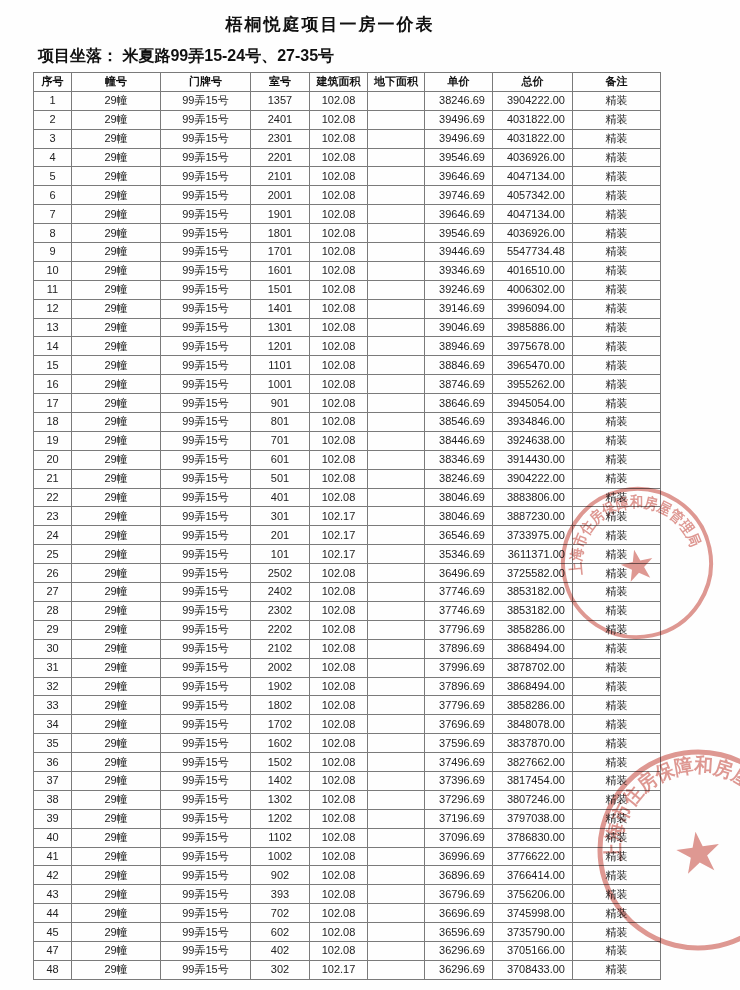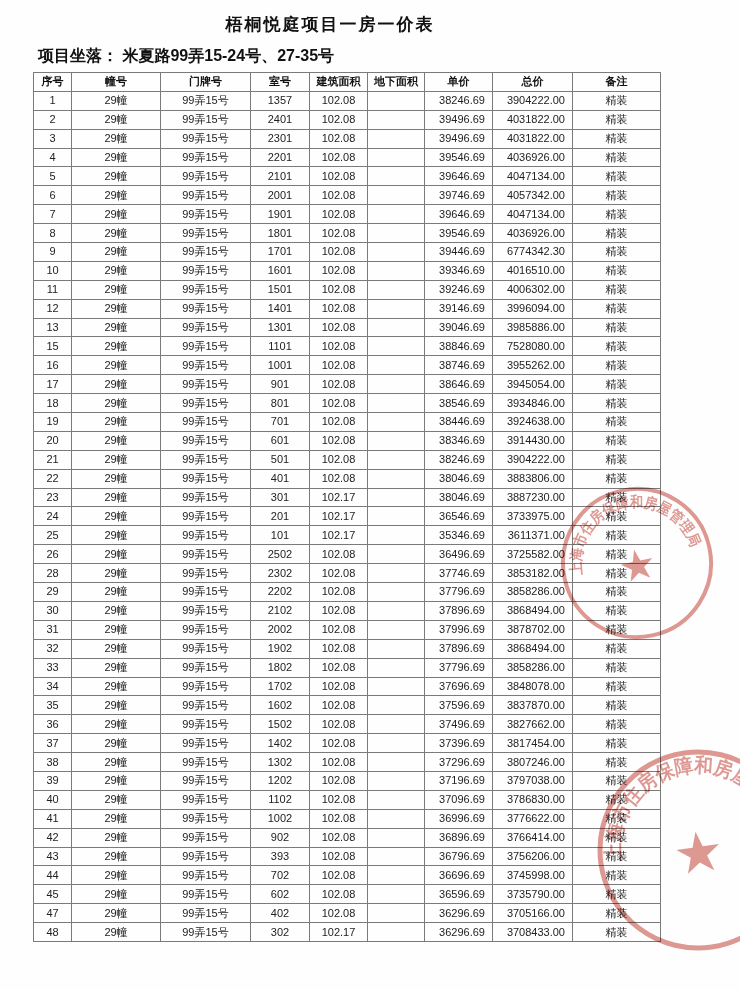--- a/index.html
+++ b/index.html
@@ -184,21 +184,21 @@
           <td>精装</td>
         </tr>
         <tr>
           <td>9</td>
           <td>29幢</td>
           <td>99弄15号</td>
           <td>1701</td>
           <td>102.08</td>
           <td></td>
           <td class="num">39446.69</td>
-          <td class="num">6774342.30</td>
+          <td class="num">5547734.48</td>
           <td>精装</td>
         </tr>
         <tr>
           <td>10</td>
           <td>29幢</td>
           <td>99弄15号</td>
           <td>1601</td>
           <td>102.08</td>
           <td></td>
           <td class="num">39346.69</td>
@@ -232,28 +232,39 @@
           <td>29幢</td>
           <td>99弄15号</td>
           <td>1301</td>
           <td>102.08</td>
           <td></td>
           <td class="num">39046.69</td>
           <td class="num">3985886.00</td>
           <td>精装</td>
         </tr>
         <tr>
+          <td>14</td>
+          <td>29幢</td>
+          <td>99弄15号</td>
+          <td>1201</td>
+          <td>102.08</td>
+          <td></td>
+          <td class="num">38946.69</td>
+          <td class="num">3975678.00</td>
+          <td>精装</td>
+        </tr>
+        <tr>
           <td>15</td>
           <td>29幢</td>
           <td>99弄15号</td>
           <td>1101</td>
           <td>102.08</td>
           <td></td>
           <td class="num">38846.69</td>
-          <td class="num">7528080.00</td>
+          <td class="num">3965470.00</td>
           <td>精装</td>
         </tr>
         <tr>
           <td>16</td>
           <td>29幢</td>
           <td>99弄15号</td>
           <td>1001</td>
           <td>102.08</td>
           <td></td>
           <td class="num">38746.69</td>
@@ -361,20 +372,31 @@
         </tr>
         <tr>
           <td>26</td>
           <td>29幢</td>
           <td>99弄15号</td>
           <td>2502</td>
           <td>102.08</td>
           <td></td>
           <td class="num">36496.69</td>
           <td class="num">3725582.00</td>
+          <td>精装</td>
+        </tr>
+        <tr>
+          <td>27</td>
+          <td>29幢</td>
+          <td>99弄15号</td>
+          <td>2402</td>
+          <td>102.08</td>
+          <td></td>
+          <td class="num">37746.69</td>
+          <td class="num">3853182.00</td>
           <td>精装</td>
         </tr>
         <tr>
           <td>28</td>
           <td>29幢</td>
           <td>99弄15号</td>
           <td>2302</td>
           <td>102.08</td>
           <td></td>
           <td class="num">37746.69</td>

